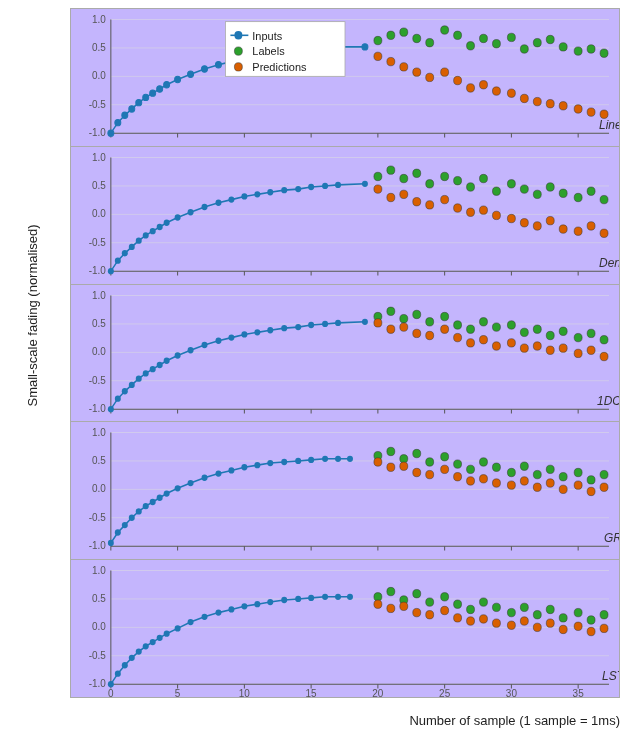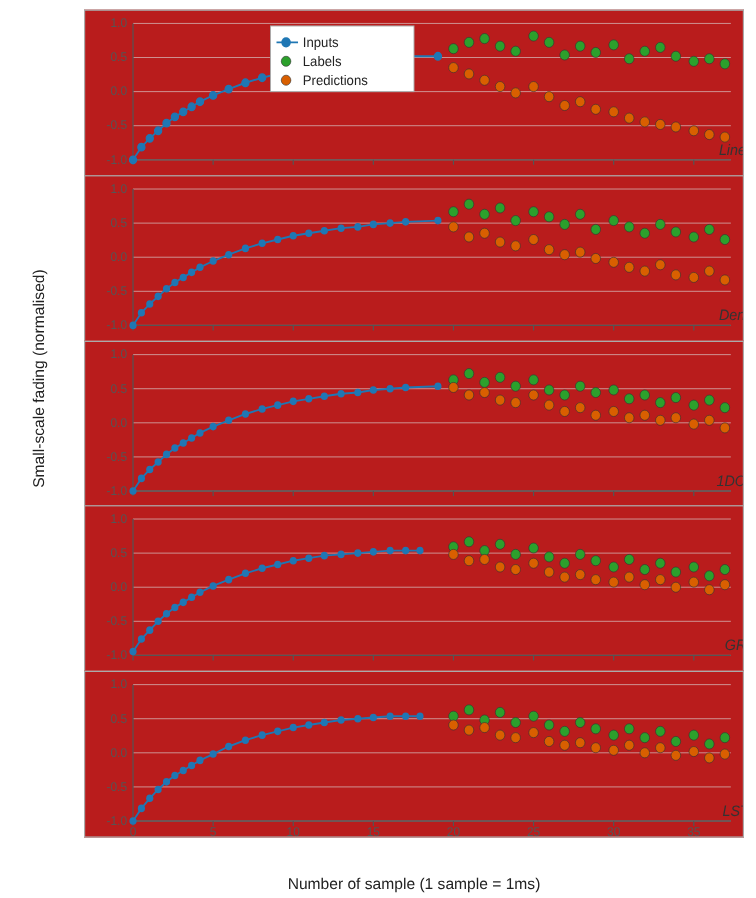--- a/index.html
+++ b/index.html
@@ -25,39 +25,39 @@
       transform: translateY(-50%) rotate(-90deg);
       transform-origin: center center;
       font-size: 13px;
       color: #222;
       white-space: nowrap;
       width: 65px;
       text-align: center;
     }
     .x-label {
       position: absolute;
-      bottom: 4px;
+      bottom: 20px;
       left: 70px;
       right: 10px;
-      text-align: center;
+      text-align: right;
       font-size: 13px;
       color: #222;
     }
     .panels-wrapper {
       display: flex;
       flex-direction: column;
       flex: 1;
       gap: 0;
     }
     .panel {
       flex: 1;
       position: relative;
       border: 1px solid #aaa;
       border-bottom: none;
-      background: #b91c1c;
+      background: #c4b5fd;
       overflow: hidden;
       text-decoration: underline;
     }
     .panel:last-child {
       border-bottom: 1px solid #aaa;
     }
     .panel svg {
       width: 100%;
       height: 100%;
     }

